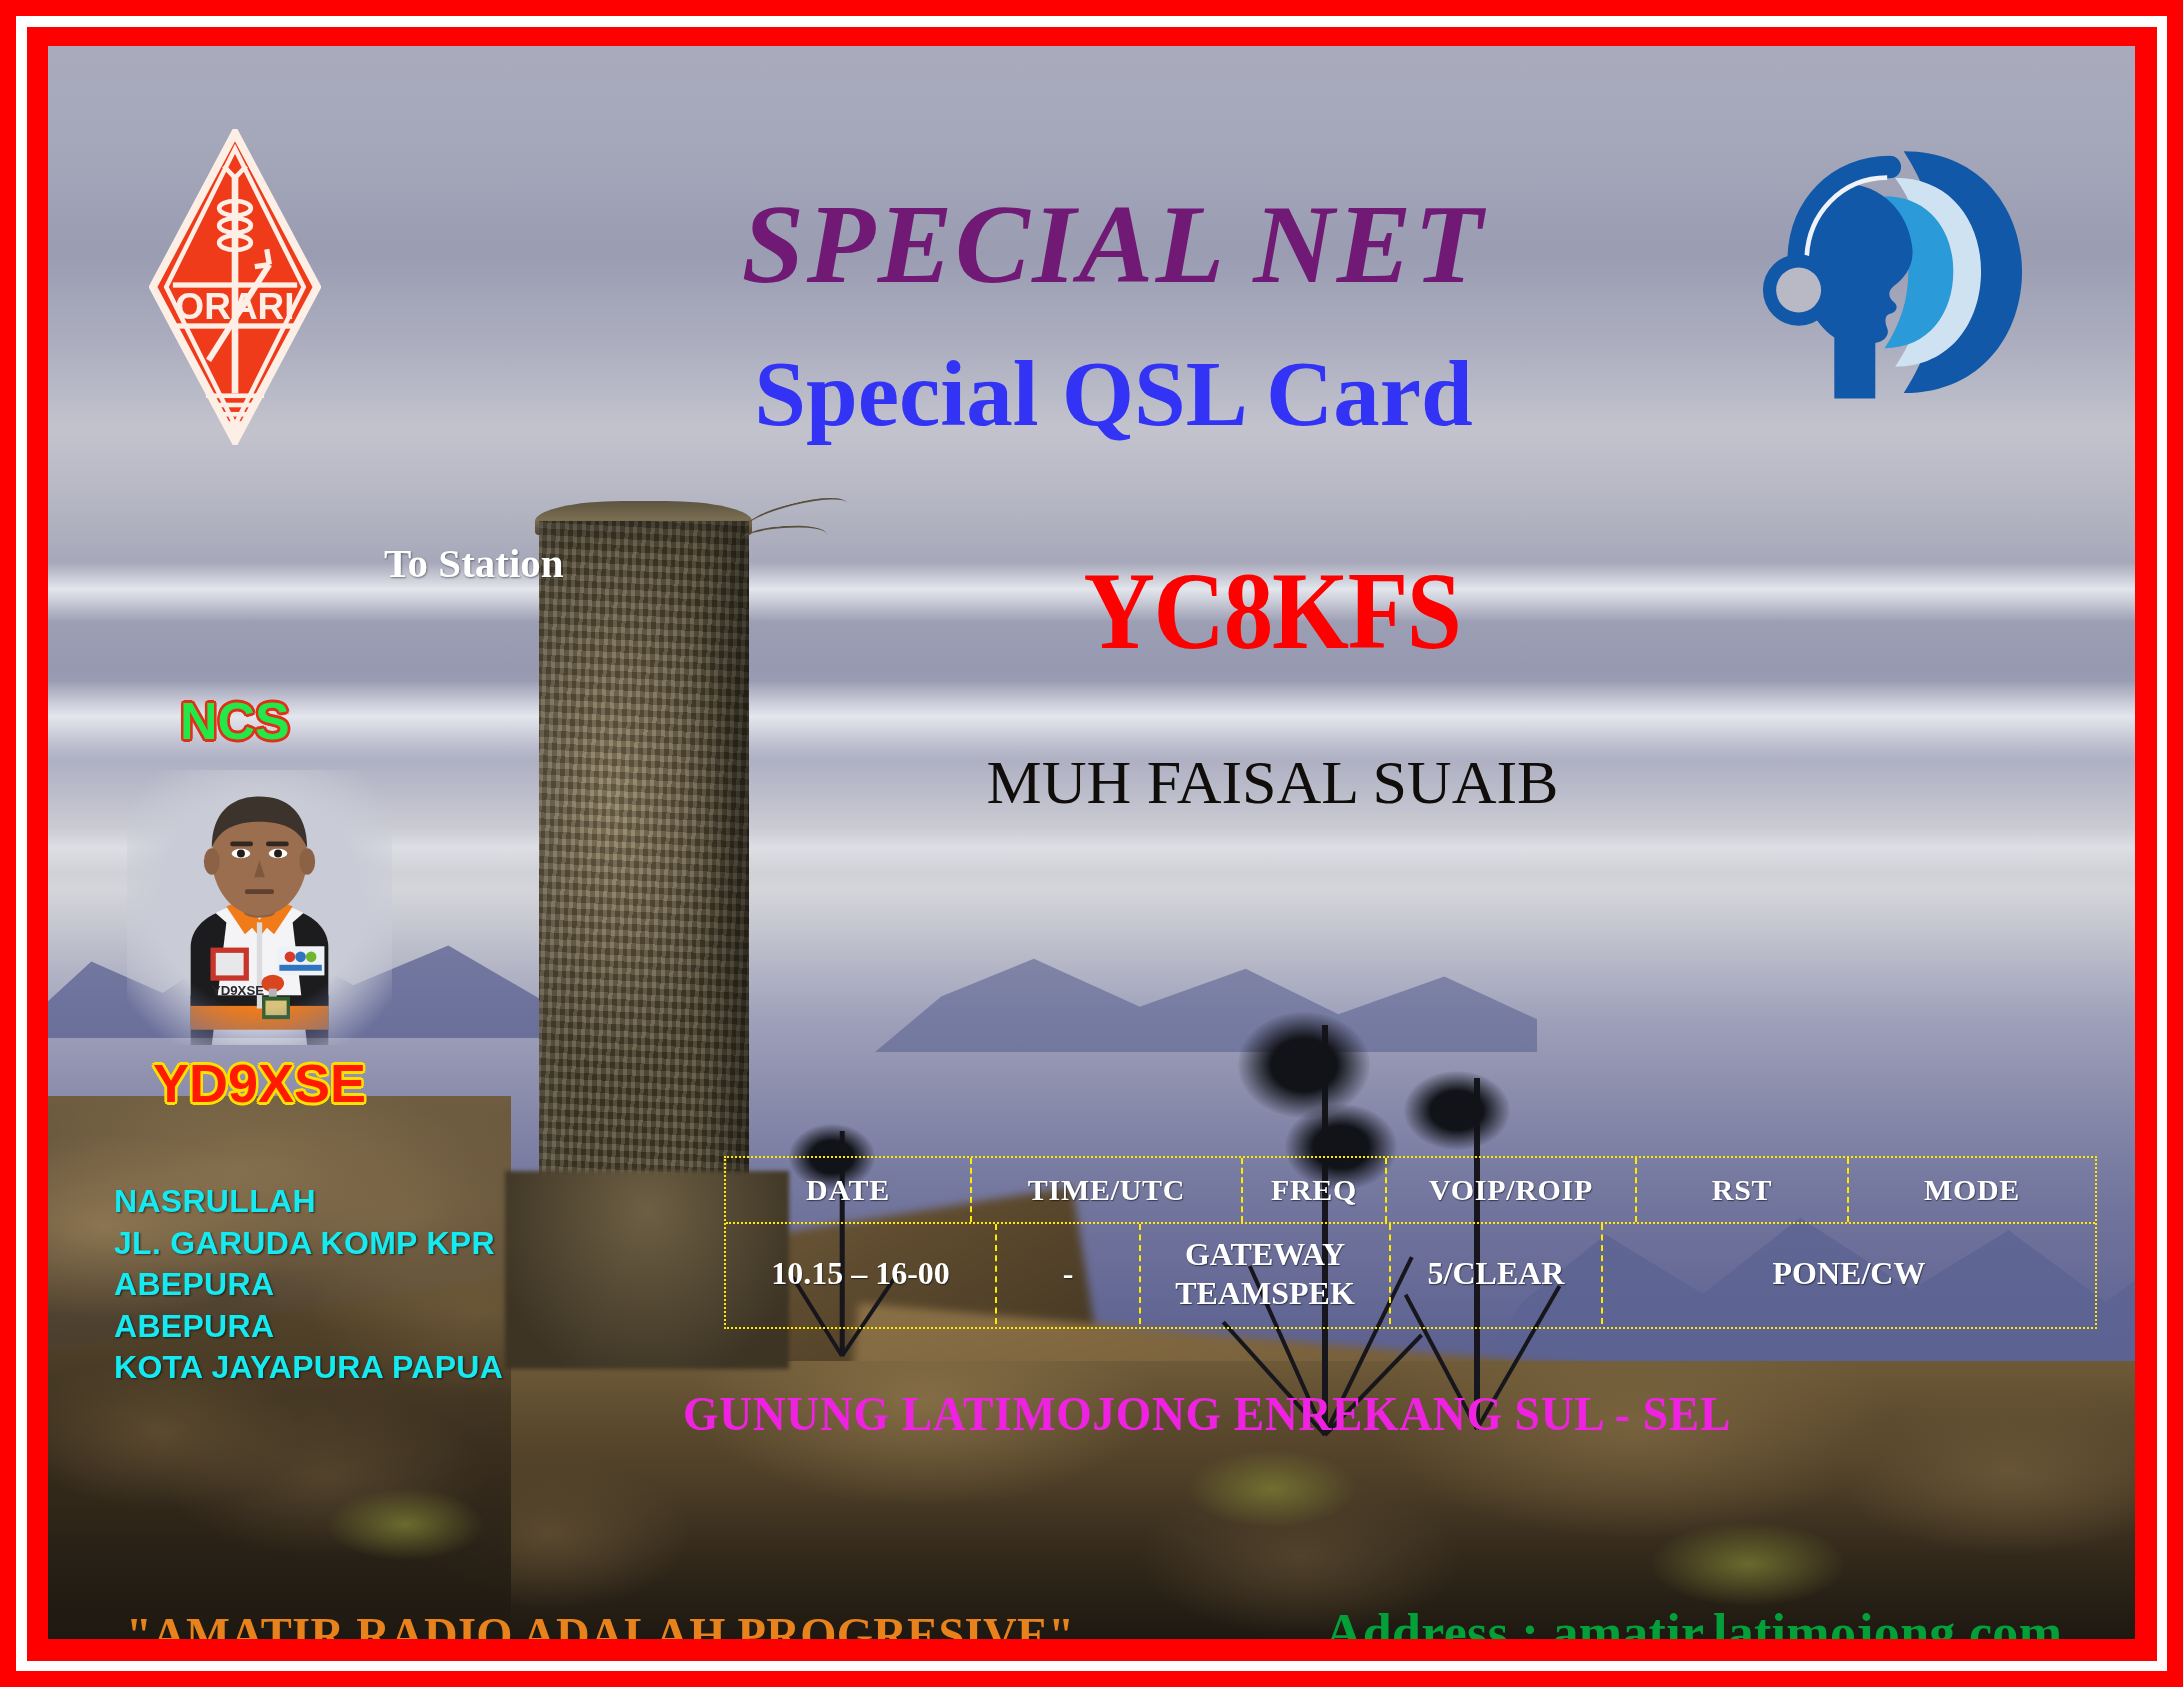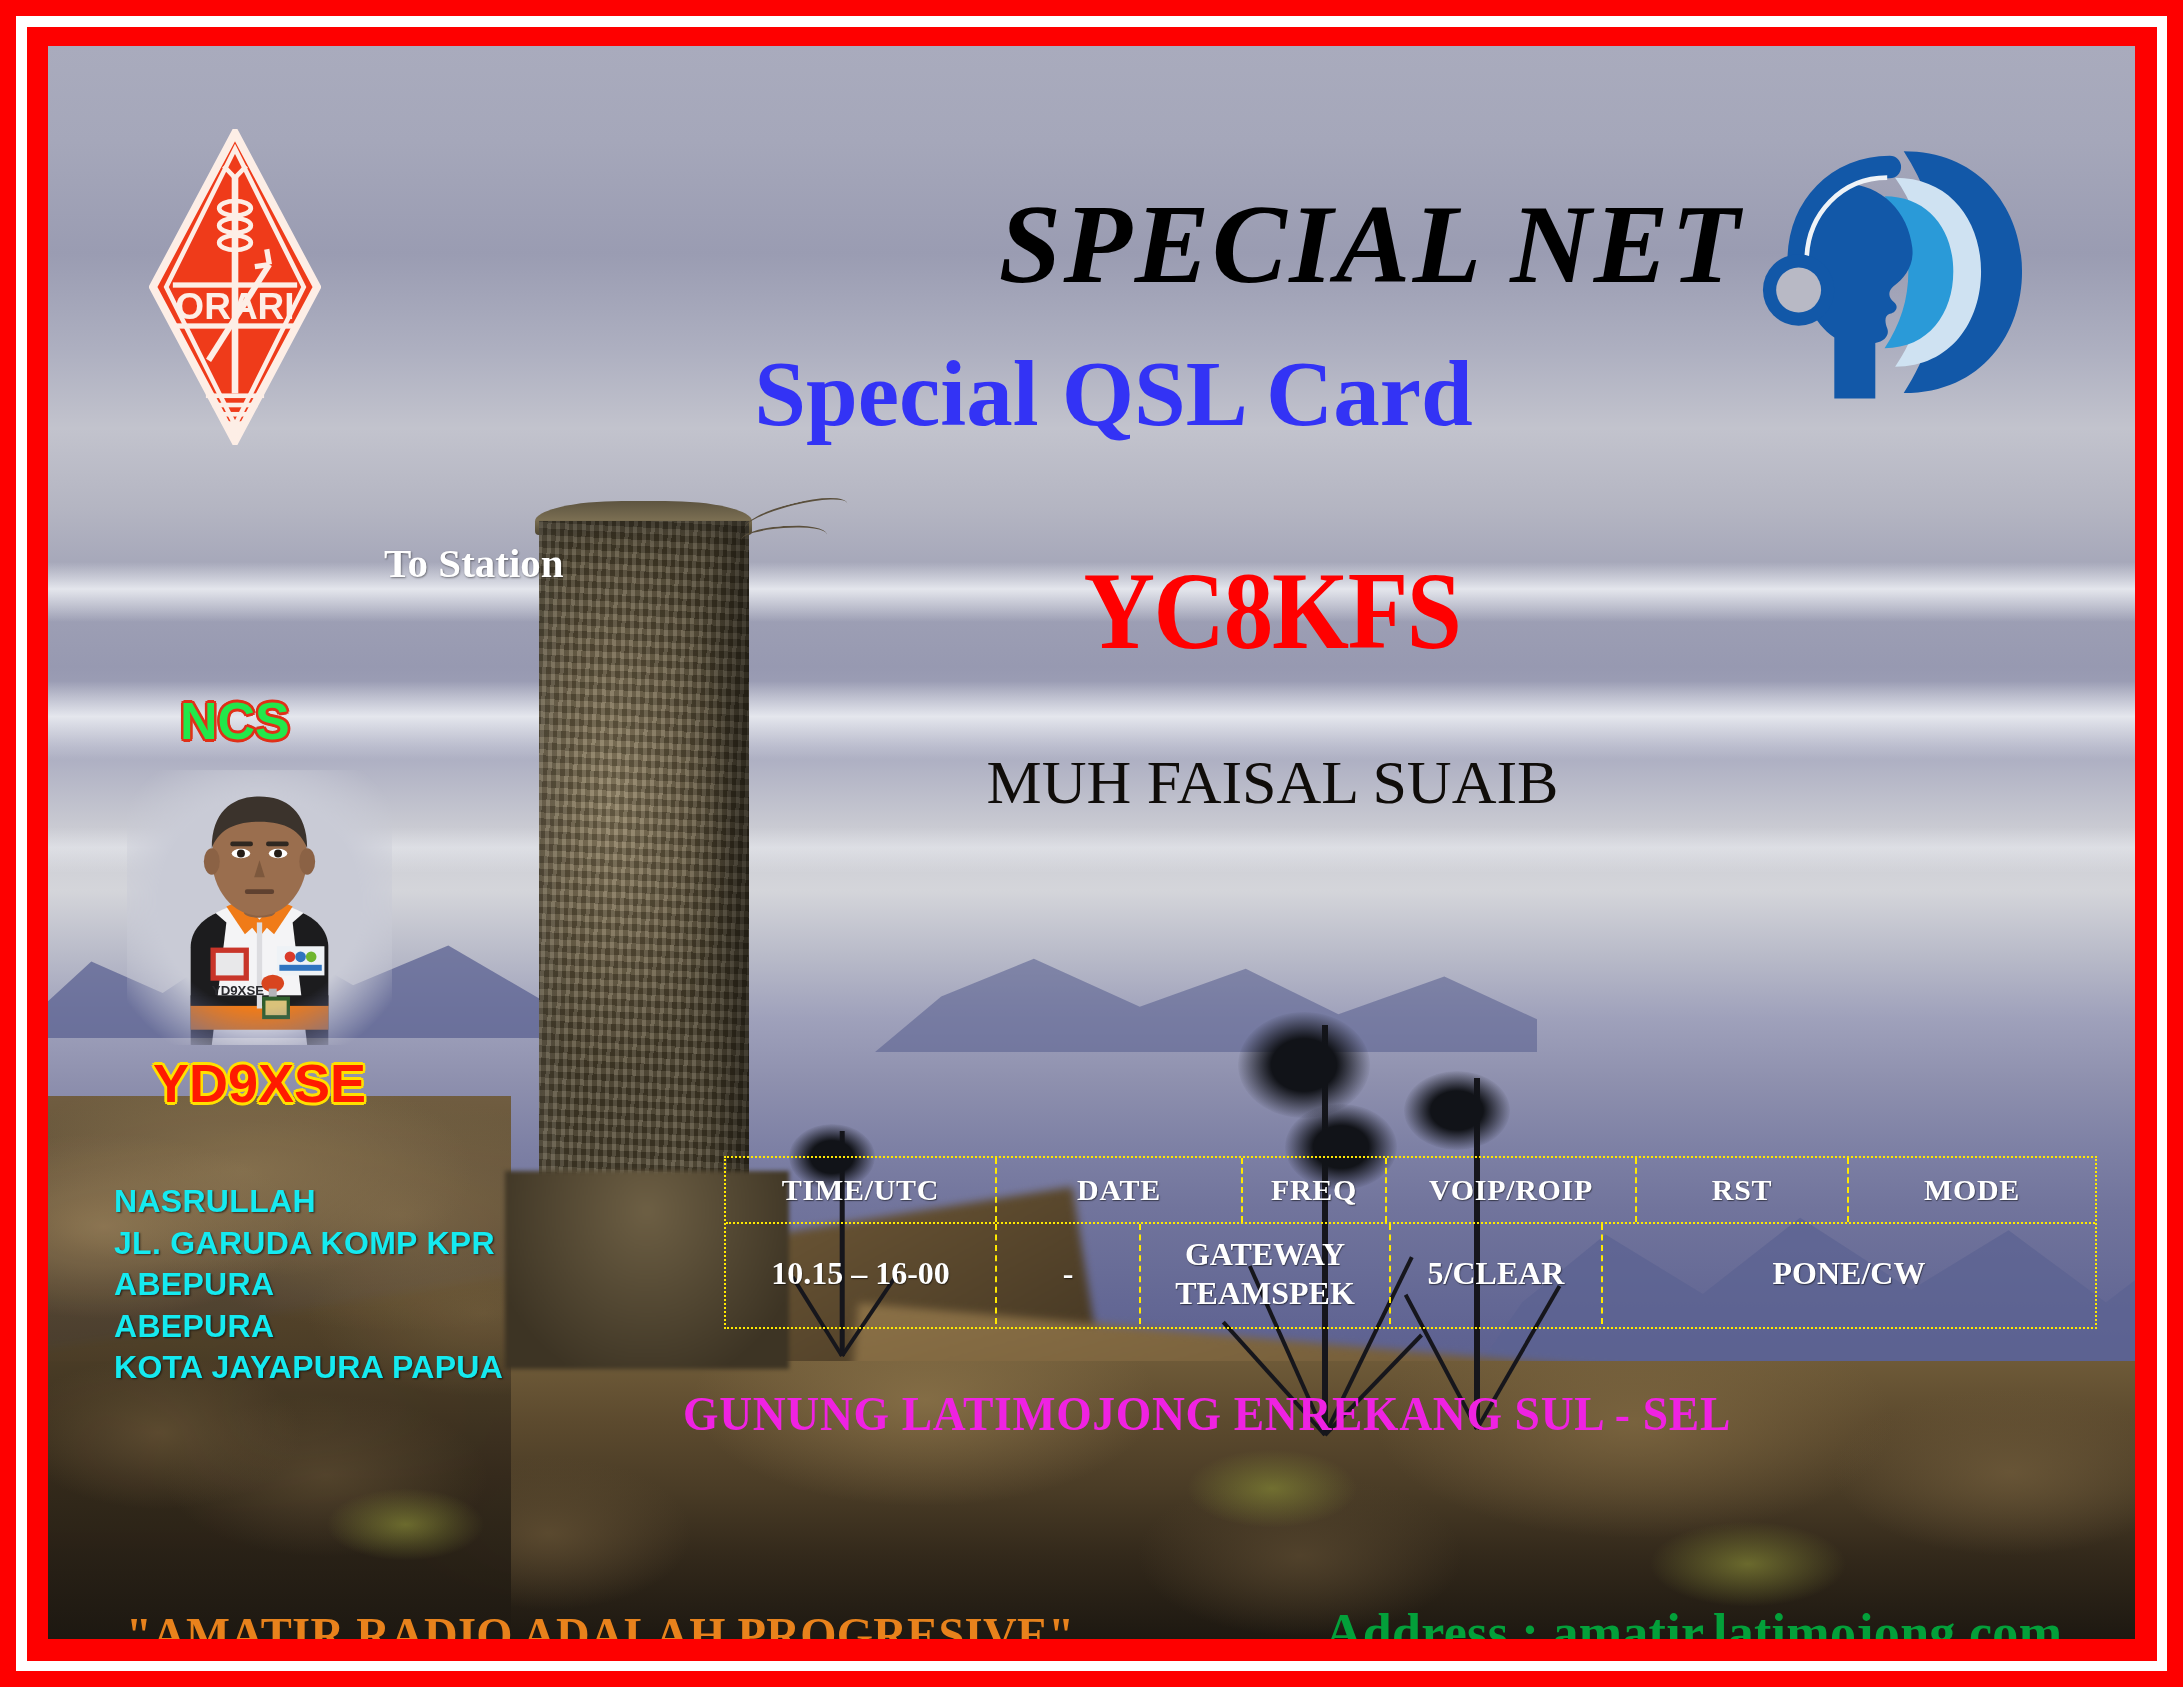--- a/index.html
+++ b/index.html
@@ -147,25 +147,25 @@
   .orari{
     position:absolute; left:101px; top:83px; width:172px; height:316px;
   }
 
   
   .hp-logo{ position:absolute; right:109px; top:93px; width:271px; height:265px; }
 
   
   .t-special{
     position:absolute; left:437px; top:142px; width:1257px;
-    text-align:right;
+    text-align:center;
     font-family:"Liberation Serif", serif;
     font-weight:bold; font-style:italic;
     font-size:112px; line-height:1;
-    color:#000000;
+    color:#701a75;
     letter-spacing:2.6px;
   }
   .t-qsl{
     position:absolute; left:437px; top:301px; width:1257px;
     text-align:center;
     font-family:"Liberation Serif", serif;
     font-weight:bold;
     font-size:93px; line-height:1;
     color:#3333f5;
   }
@@ -505,22 +505,22 @@
       <div class="addr">
         <div>NASRULLAH</div>
         <div>JL. GARUDA KOMP KPR</div>
         <div>ABEPURA</div>
         <div>ABEPURA</div>
         <div>KOTA JAYAPURA PAPUA</div>
       </div>
 
       <div class="qtable">
         <div class="trow head">
+          <div class="cell c1">DATE</div>
           <div class="cell c2">TIME/UTC</div>
-          <div class="cell c1">DATE</div>
           <div class="cell c3">FREQ</div>
           <div class="cell c4">VOIP/ROIP</div>
           <div class="cell c5">RST</div>
           <div class="cell c6">MODE</div>
         </div>
         <div class="trow body">
           <div class="cell c2">10.15 – 16-00</div>
           <div class="cell c3">-</div>
           <div class="cell c4">
             <div>

